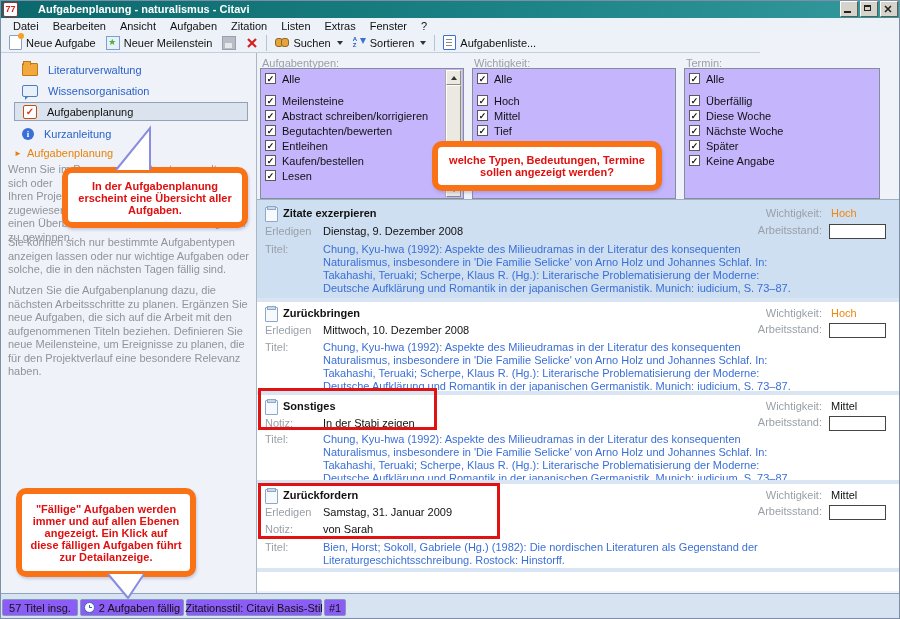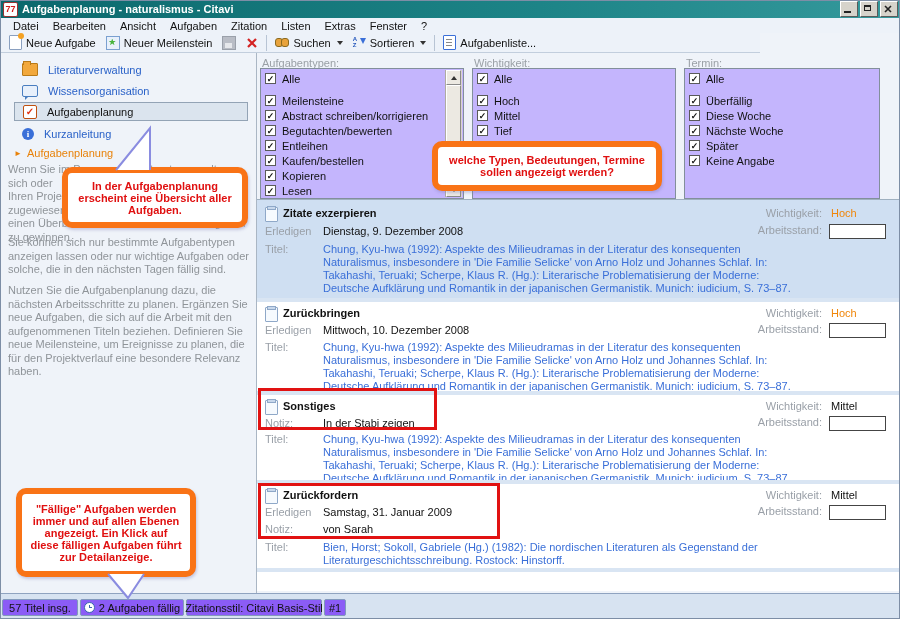--- a/index.html
+++ b/index.html
@@ -1,20 +1,20 @@
 <!DOCTYPE html>
 <html><head>
 <meta charset="utf-8">
 <style>
   html,body{margin:0;padding:0;}
   body{width:900px;height:619px;position:relative;font-family:"Liberation Sans",sans-serif;font-size:11px;background:#eff3f9;overflow:hidden;}
   .abs{position:absolute;}
   
   .titlebar{left:0;top:0;width:900px;height:18px;background:linear-gradient(90deg,#0b686c,#1d8487 60%,#35999c);display:flex;align-items:center;padding:0 2px;box-sizing:border-box;}
-  .app-icon{width:13px;height:13px;background:#fff;border:1px solid #9a3030;border-radius:2px;color:#d41a1a;font-weight:bold;font-size:9px;line-height:12px;text-align:center;margin:0 4px 0 1px;flex:none;}
+  .app-icon{width:13px;height:13px;background:#fff;border:1px solid #9a3030;border-radius:2px;color:#d41a1a;font-weight:bold;font-size:9px;line-height:12px;text-align:center;margin:0 20px 0 1px;flex:none;}
   .title-text{color:#fff;font-size:11px;font-weight:bold;flex:1;white-space:nowrap;}
   .winbtn{width:16px;height:14px;background:#d6d3cb;border:1px solid;border-color:#fff #5a5a5a #5a5a5a #fff;margin-left:2px;position:relative;flex:none;}
   .winbtn .g-min{position:absolute;left:3px;bottom:3px;width:7px;height:2px;background:#222;}
   .winbtn .g-max{position:absolute;left:3px;top:3px;width:7px;height:6px;border:1px solid #222;border-top-width:2px;box-sizing:border-box;}
   .winbtn svg{position:absolute;left:3px;top:3px;}
   
   .menubar{left:0;top:18px;width:900px;height:15px;background:#edf2f9;display:flex;align-items:center;padding-left:6px;box-sizing:border-box;}
   .menu-item{padding:1px 7px;color:#111;cursor:default;}
   .toolbar{left:0;top:33px;width:760px;height:20px;background:#edf2f9;border-bottom:1px solid #c2cedd;display:flex;align-items:center;padding-left:4px;box-sizing:border-box;}
   .tb-btn{display:flex;align-items:center;gap:4px;padding:1px 5px;color:#111;white-space:nowrap;}
@@ -221,24 +221,20 @@
   <div class="lb-item">
       <span class="cb"></span>
       <span>Entleihen</span>
     </div>
   <div class="lb-item">
       <span class="cb"></span>
       <span>Kaufen/bestellen</span>
     </div>
   <div class="lb-item">
       <span class="cb"></span>
-      <span>Kopieren</span>
-    </div>
-  <div class="lb-item">
-      <span class="cb"></span>
       <span>Lesen</span>
     </div>
   <div class="sbar">
     <div class="sb-btn up">
         <span class="sb-tri-up"></span>
       </div>
     <div class="sb-thumb"></div>
     <div class="sb-btn down">
         <span class="sb-tri-down"></span>
       </div>

